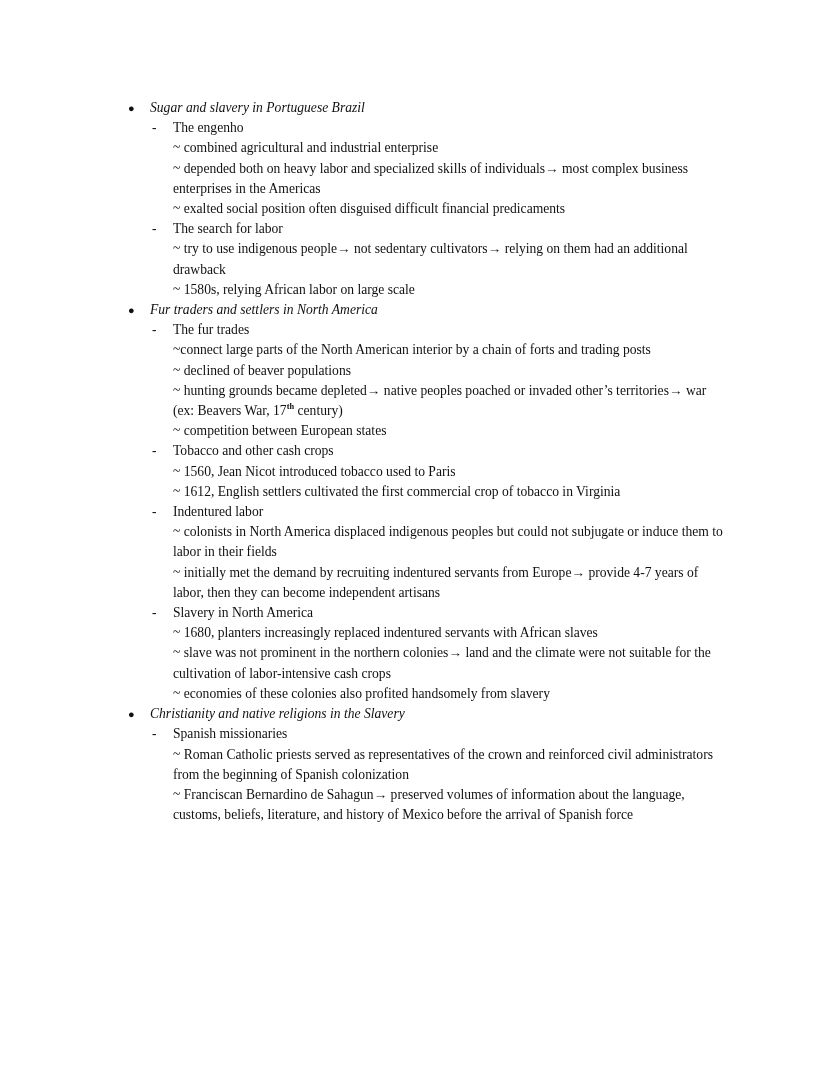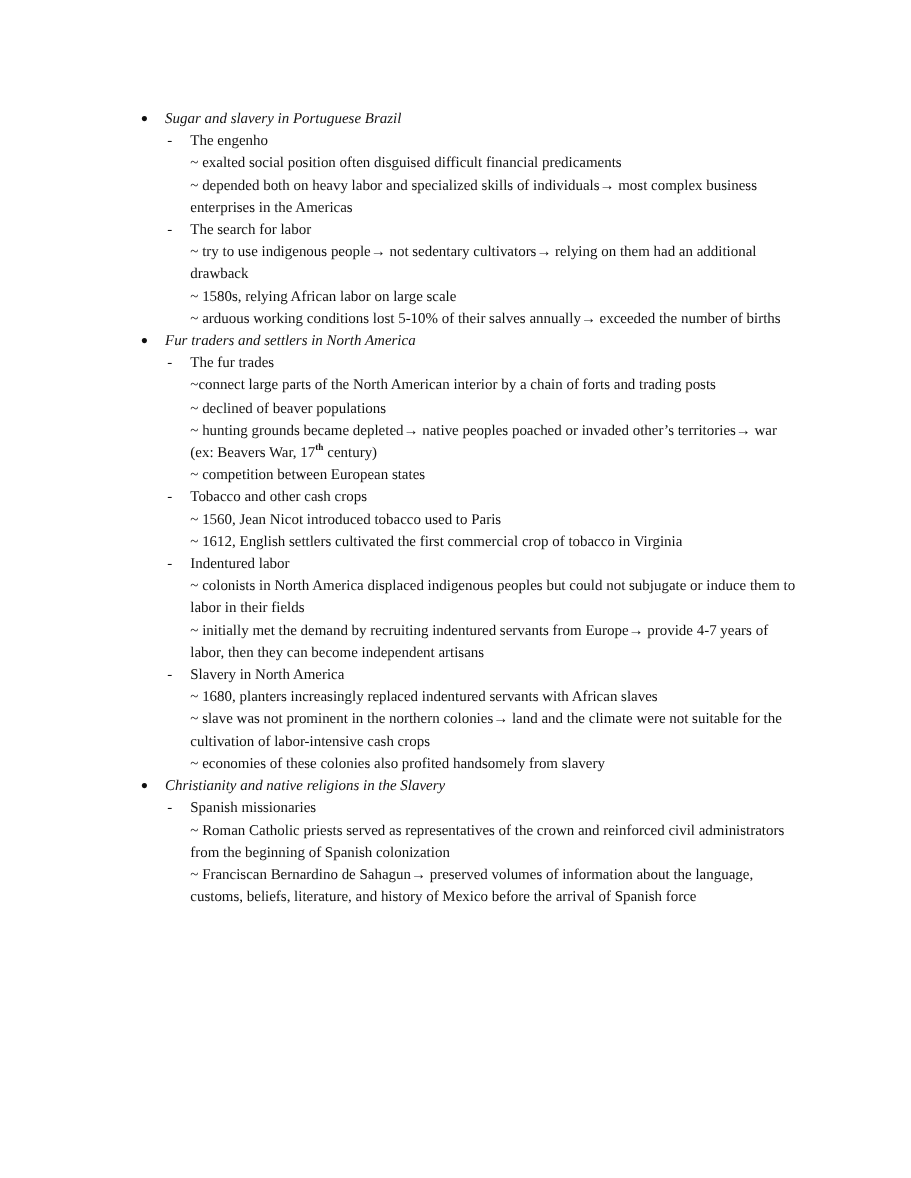--- a/index.html
+++ b/index.html
@@ -99,31 +99,31 @@
       <li class="l1">
         <span class="marker">●</span>
         <span class="txt">Sugar and slavery in Portuguese Brazil</span>
       </li>
       <ul class="l2-list">
         <li class="l2">
           <span class="marker">-</span>
           <span class="txt">The engenho</span>
         </li>
         <ul class="l3-list">
+          <li class="l3">~ combined agricultural and industrial enterprise</li>
+          <li class="l3">~ depended both on heavy labor and specialized skills of individuals→ most complex business enterprises in the Americas</li>
           <li class="l3">~ exalted social position often disguised difficult financial predicaments</li>
-          <li class="l3">~ depended both on heavy labor and specialized skills of individuals→ most complex business enterprises in the Americas</li>
         </ul>
         <li class="l2">
           <span class="marker">-</span>
           <span class="txt">The search for labor</span>
         </li>
         <ul class="l3-list">
           <li class="l3">~ try to use indigenous people→ not sedentary cultivators→ relying on them had an additional drawback</li>
           <li class="l3">~ 1580s, relying African labor on large scale</li>
-          <li class="l3">~ arduous working conditions lost 5-10% of their salves annually→ exceeded the number of births</li>
         </ul>
       </ul>
       <li class="l1">
         <span class="marker">●</span>
         <span class="txt">Fur traders and settlers in North America</span>
       </li>
       <ul class="l2-list">
         <li class="l2">
           <span class="marker">-</span>
           <span class="txt">The fur trades</span>

